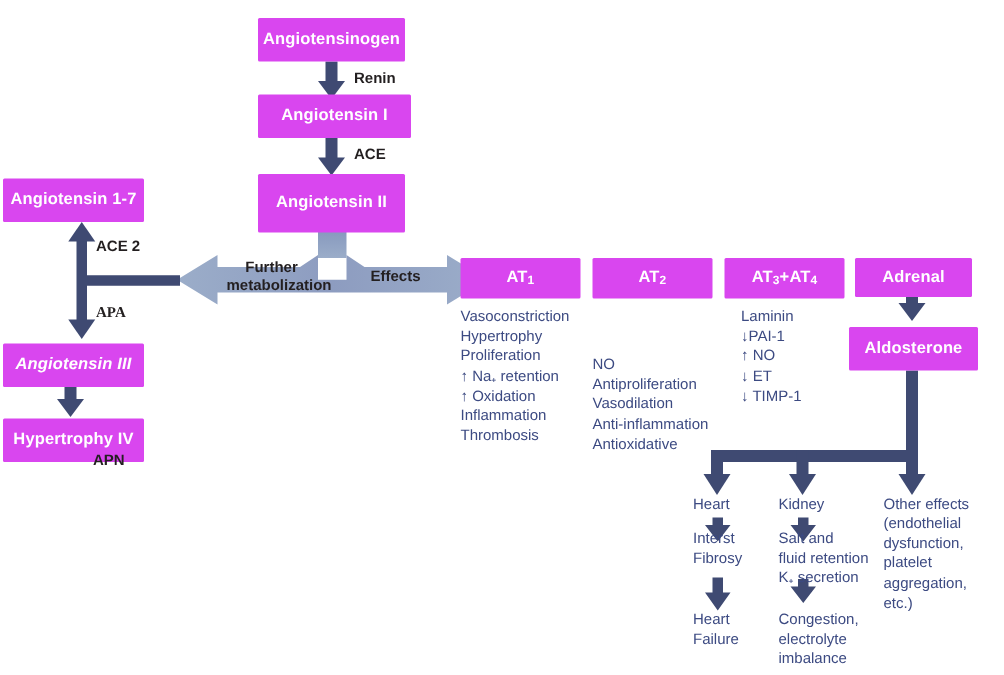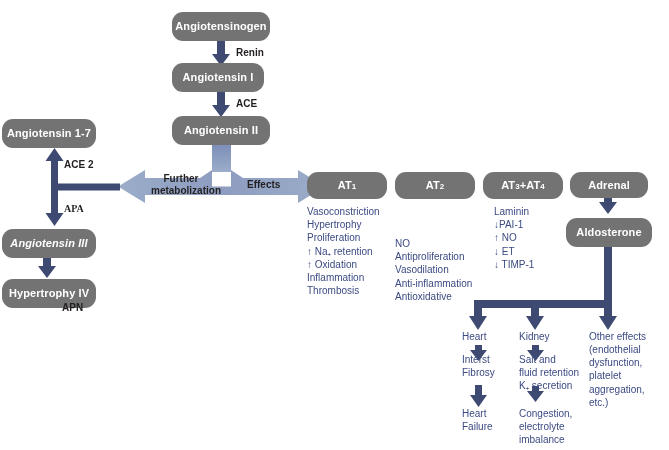--- a/index.html
+++ b/index.html
@@ -7,22 +7,22 @@
     width:669px;height:450px;
     background:#ffffff;
     font-family:"Liberation Sans", sans-serif;
     overflow:hidden;
   }
   #stage{position:relative;width:669px;height:450px;}
 
   
   .box{
     position:absolute;
-    background:#737373;
-    border-radius:11px;
+    background:#d946ef;
+    border-radius:1px;
     color:#ffffff;
     font-weight:bold;
     font-size:11px;
     display:flex;align-items:center;justify-content:center;
     text-align:center;
     box-sizing:border-box;
     line-height:1.1;
     letter-spacing:.1px;
   }
   .box sub{font-size:8px;vertical-align:baseline;position:relative;top:2px;}
@@ -141,23 +141,23 @@
     <g>
       <path d="M532,345 L532,350 L527,350 L535.5,361 L544,350 L539,350 L539,345 Z" fill="#3f4a72"></path>
     </g>
     <g>
       <path d="M532,386 L532,391 L527,391 L535.5,402 L544,391 L539,391 L539,386 Z" fill="#3f4a72"></path>
     </g>
   </svg>
 
   <div class="box" style="left:172px;top:12px;width:98px;height:29px;">Angiotensinogen</div>
 
-  <div class="box" style="left:172px;top:63px;width:92px;height:29px;">Angiotensin I</div>
-
-  <div class="box" style="left:172px;top:116px;width:98px;height:29px;">Angiotensin II</div>
+  <div class="box" style="left:172px;top:63px;width:102px;height:29px;">Angiotensin I</div>
+
+  <div class="box" style="left:172px;top:116px;width:98px;height:39px;">Angiotensin II</div>
 
   <div class="box" style="left:2px;top:119px;width:94px;height:29px;">Angiotensin 1-7</div>
 
   <div class="box" style="left:2px;top:229px;width:94px;height:29px;font-style:italic;">Angiotensin III</div>
 
   <div class="box" style="left:2px;top:279px;width:94px;height:29px;">Hypertrophy IV</div>
 
   <div class="box" style="left:307px;top:172px;width:80px;height:27px;">
     <span>AT</span>
       <sub>1</sub>

